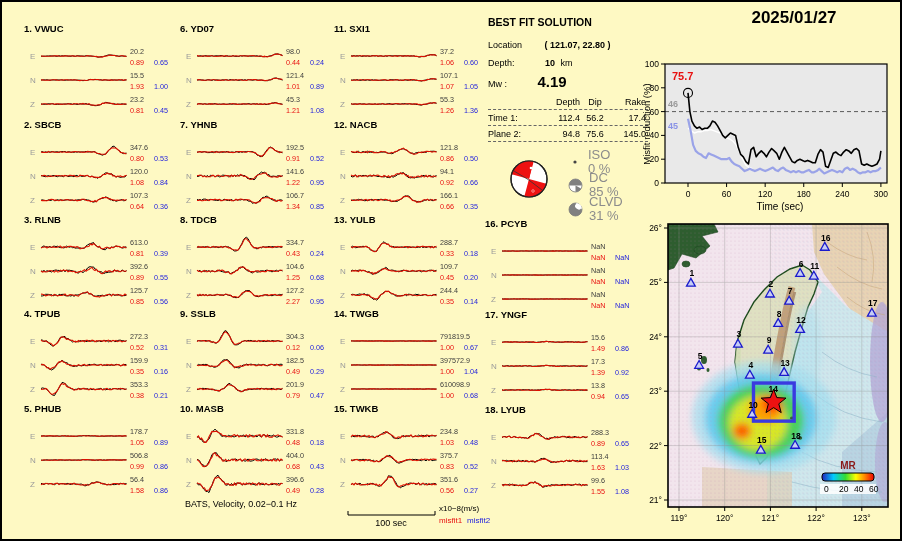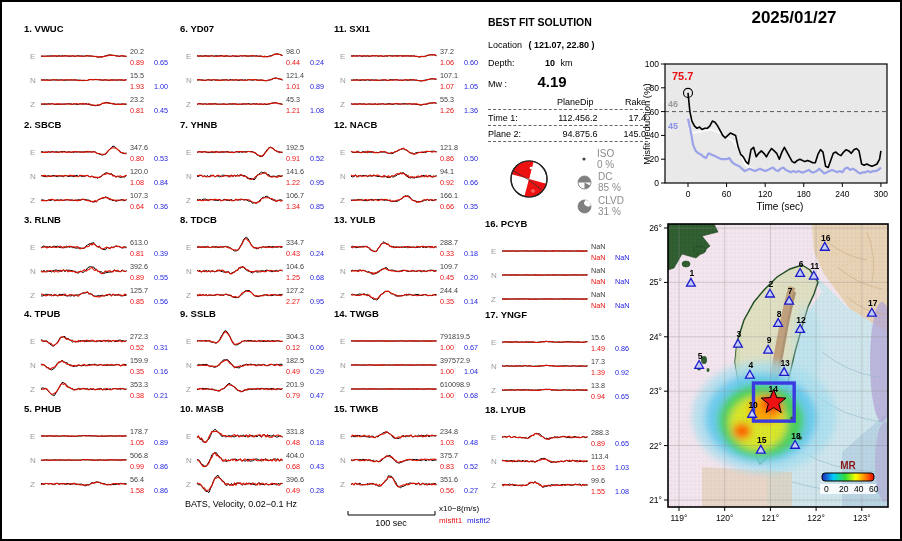--- a/index.html
+++ b/index.html
@@ -1,31 +1,31 @@
 <!DOCTYPE html>
 <html><head>
 <meta charset="utf-8">
 <style>
   html,body{margin:0;padding:0;background:#888;}
-  .canvas{position:relative;width:902px;height:541px;background:#ffffff;border:2px solid #000;
+  .canvas{position:relative;width:902px;height:541px;background:#fef9c3;border:2px solid #000;
     box-sizing:border-box;overflow:hidden;font-family:"Liberation Sans",sans-serif;color:#000;}
   .abs{position:absolute;}
   #header{left:688px;top:6px;width:208px;text-align:center;line-height:1.15;}
   #header .d1{font-size:17px;font-weight:bold;}
   #header .d2{font-size:16px;font-weight:bold;}
   #bestfit{left:486px;top:14px;width:168px;font-size:9px;}
   #bestfit .row{position:absolute;left:0;white-space:nowrap;}
   .bf-title{font-weight:bold;font-size:10.5px;}
   .bf-big{font-weight:bold;font-size:15px;}
   .bf-bold{font-weight:bold;}
   .bf-table{position:absolute;top:78px;left:0;width:160px;}
   .bf-tr{display:flex;padding:2.5px 0;border-bottom:1px dashed #666;font-size:9px;}
   .bf-tr span{display:block;}
-  .c0{width:52px;} .c1{width:40px;text-align:right;} .c2{width:30px;text-align:left;} .c3{width:36px;text-align:right;}
-  .decomp{position:absolute;left:89px;width:90px;display:flex;align-items:center;color:#8c8c8c;font-size:10px;line-height:1.1;}
+  .c0{width:52px;} .c1{width:40px;text-align:right;} .c2{width:30px;text-align:center;} .c3{width:36px;text-align:right;}
+  .decomp{position:absolute;left:80px;width:90px;display:flex;align-items:center;color:#8c8c8c;font-size:13px;line-height:1.1;}
   .decomp svg{margin-right:6px;flex:none;}
   svg text{font-family:"Liberation Sans",sans-serif;}
 </style>
 </head>
 <body>
 
 <div class="canvas">
 
   <svg id="wave-svg" class="abs" style="left:0;top:0" width="660" height="541" viewBox="0 0 660 541">
       <text x="22" y="30" font-size="9.5" font-weight="bold" fill="#000">1.  VWUC</text>
@@ -375,35 +375,35 @@
       <text x="389" y="524" font-size="9" text-anchor="middle" fill="#000">100 sec</text>
       <text x="437" y="509" font-size="8" fill="#000">x10−8(m/s)</text>
       <text x="437" y="521" font-size="8" fill="#e81010">misfit1</text>
       <text x="465" y="521" font-size="8" fill="#2222dd">misfit2</text>
     </svg>
 
   <div id="bestfit" class="abs">
     <div class="row bf-title" style="top:0">BEST FIT SOLUTION</div>
     <div class="row" style="top:24px">
       <span>Location</span>
-      <span class="bf-bold" style="margin-left:4px">( 121.07,  22.80 )</span>
+      <span class="bf-bold" style="margin-left:20px">( 121.07,  22.80 )</span>
     </div>
     <div class="row" style="top:42px">
       <span>Depth:</span>
       <span class="bf-bold" style="margin-left:28px">10</span>
       <span style="margin-left:3px">km</span>
     </div>
     <div class="row" style="top:57px">
       <span>Mw :</span>
       <span class="bf-big" style="margin-left:28px">4.19</span>
     </div>
     <div class="bf-table">
       <div class="bf-tr" style="border-bottom:1px dashed #666">
         <span class="c0"></span>
-        <span class="c1">Plane</span>
+        <span class="c1">Depth</span>
         <span class="c2">Dip</span>
         <span class="c3">Rake</span>
       </div>
       <div class="bf-tr">
         <span class="c0">Time 1:</span>
         <span class="c1">112.4</span>
         <span class="c2">56.2</span>
         <span class="c3">17.4</span>
       </div>
       <div class="bf-tr">

